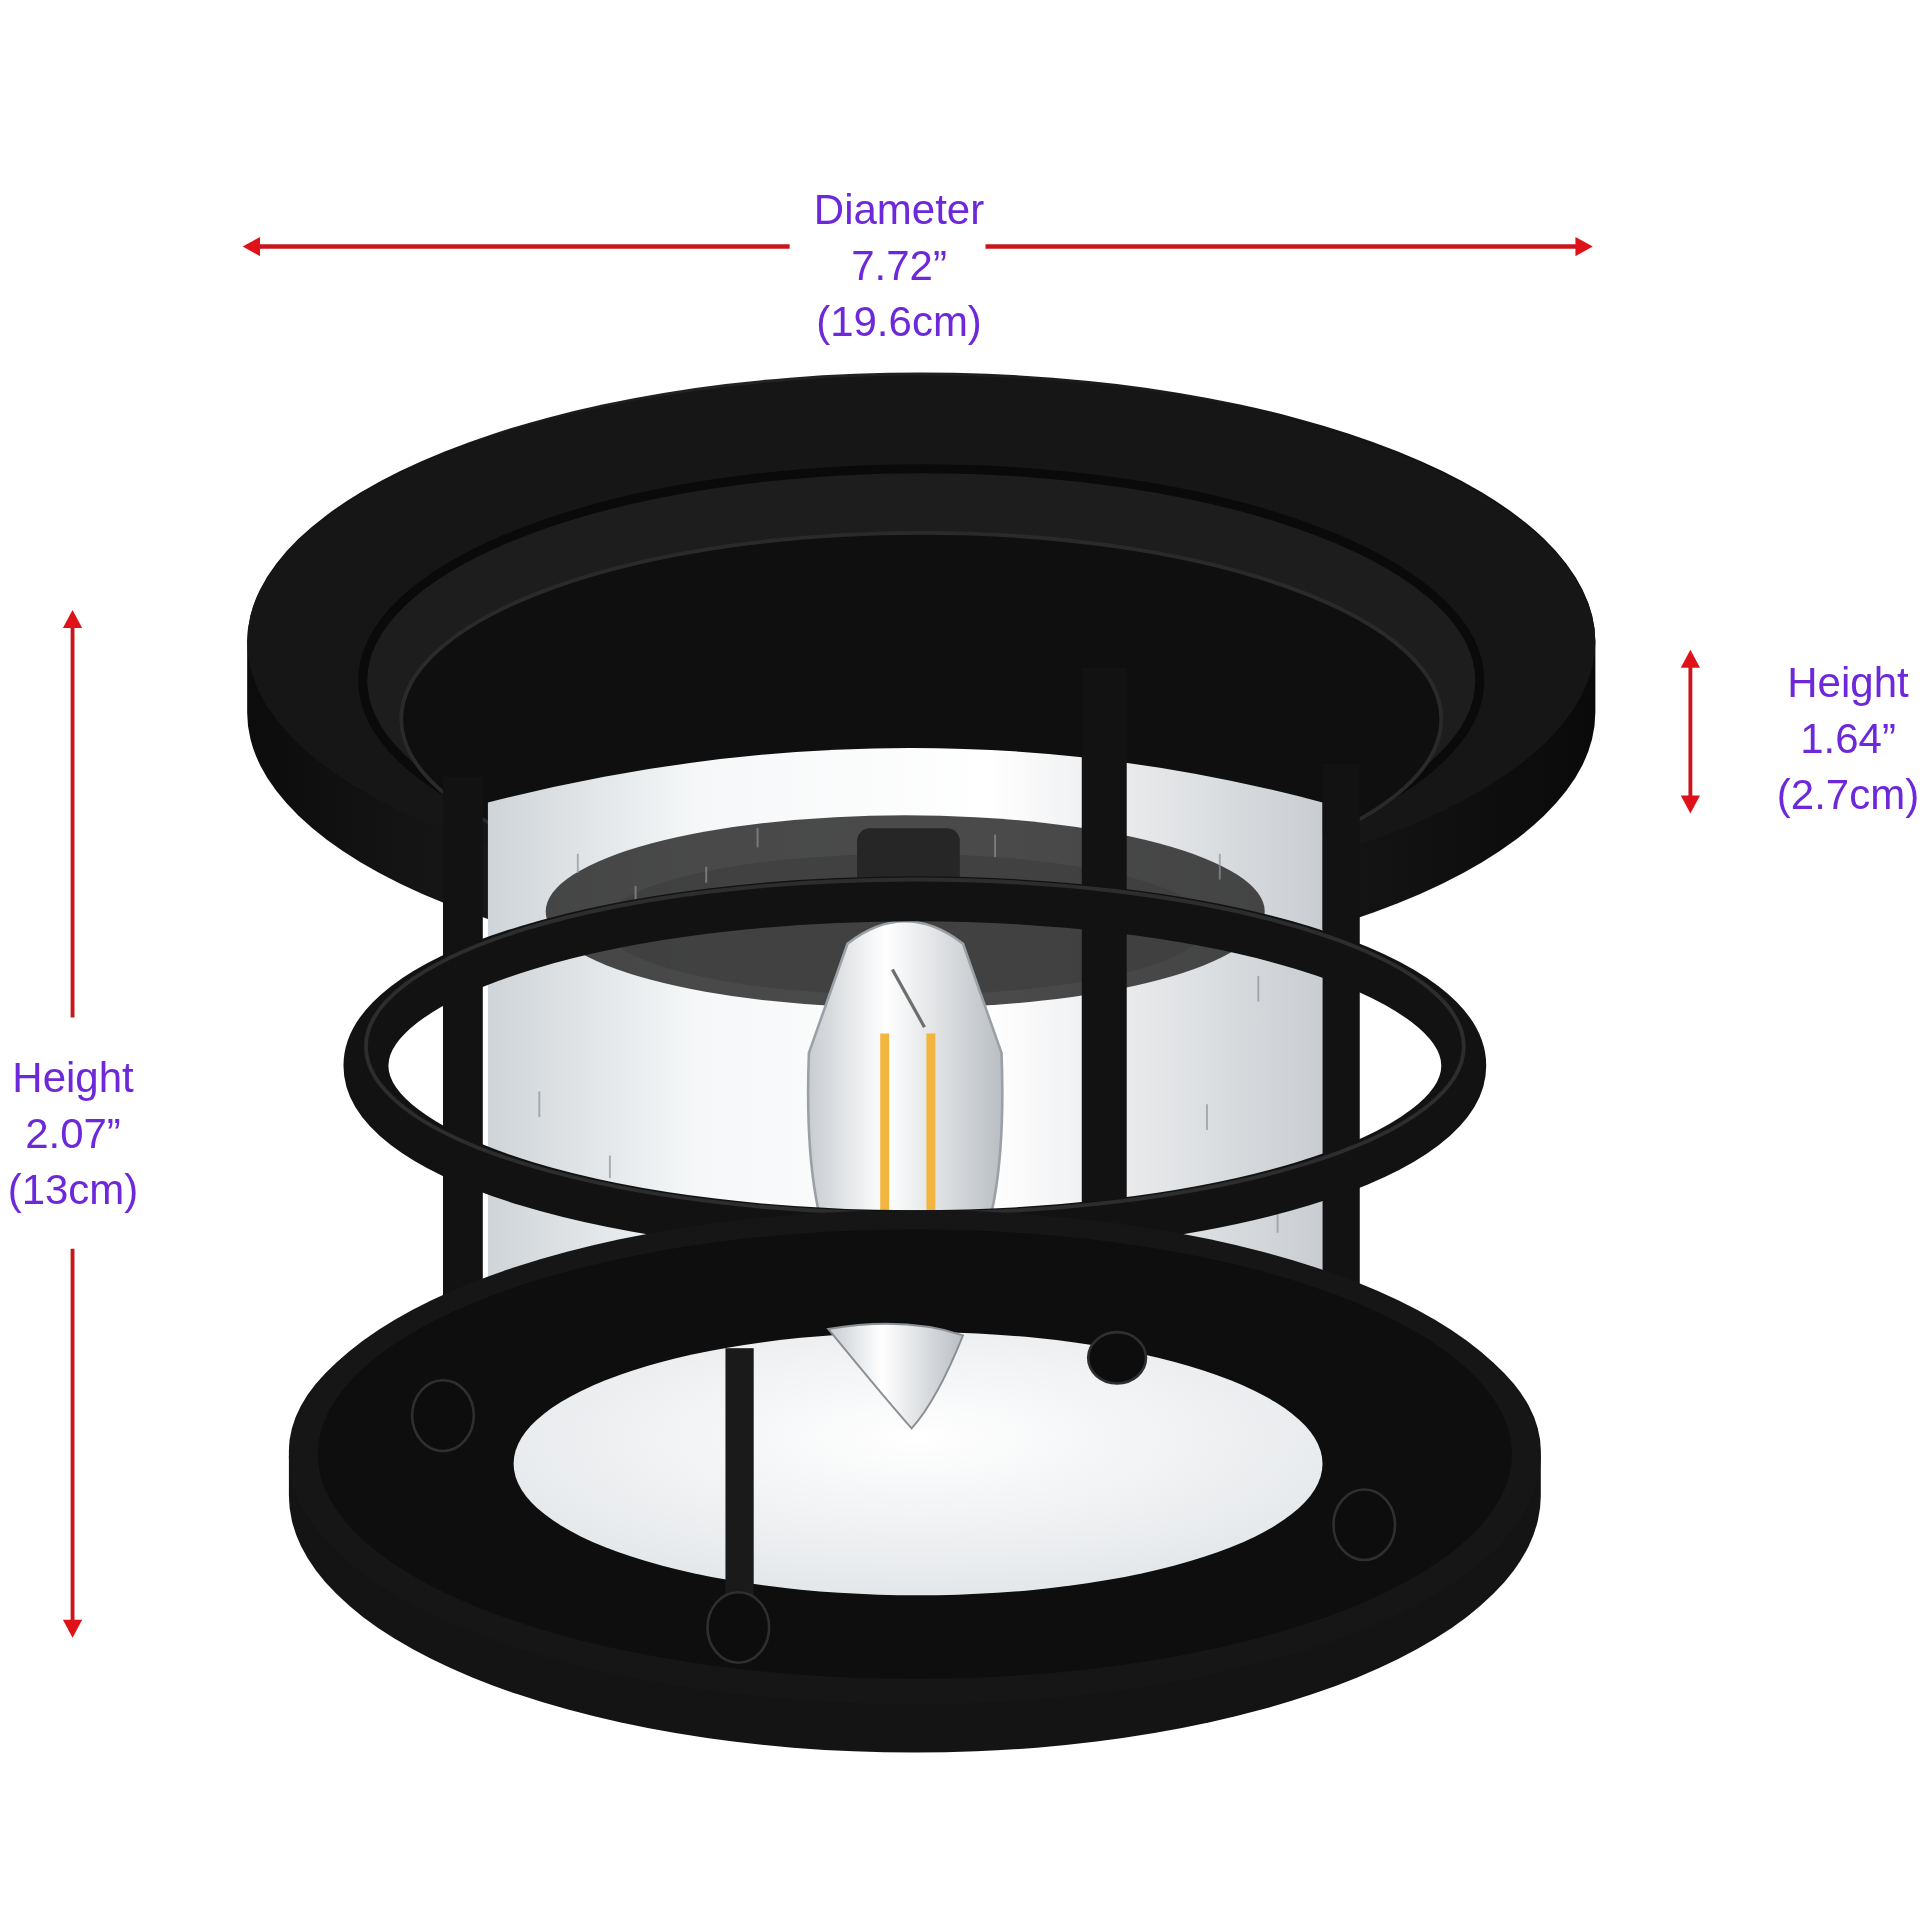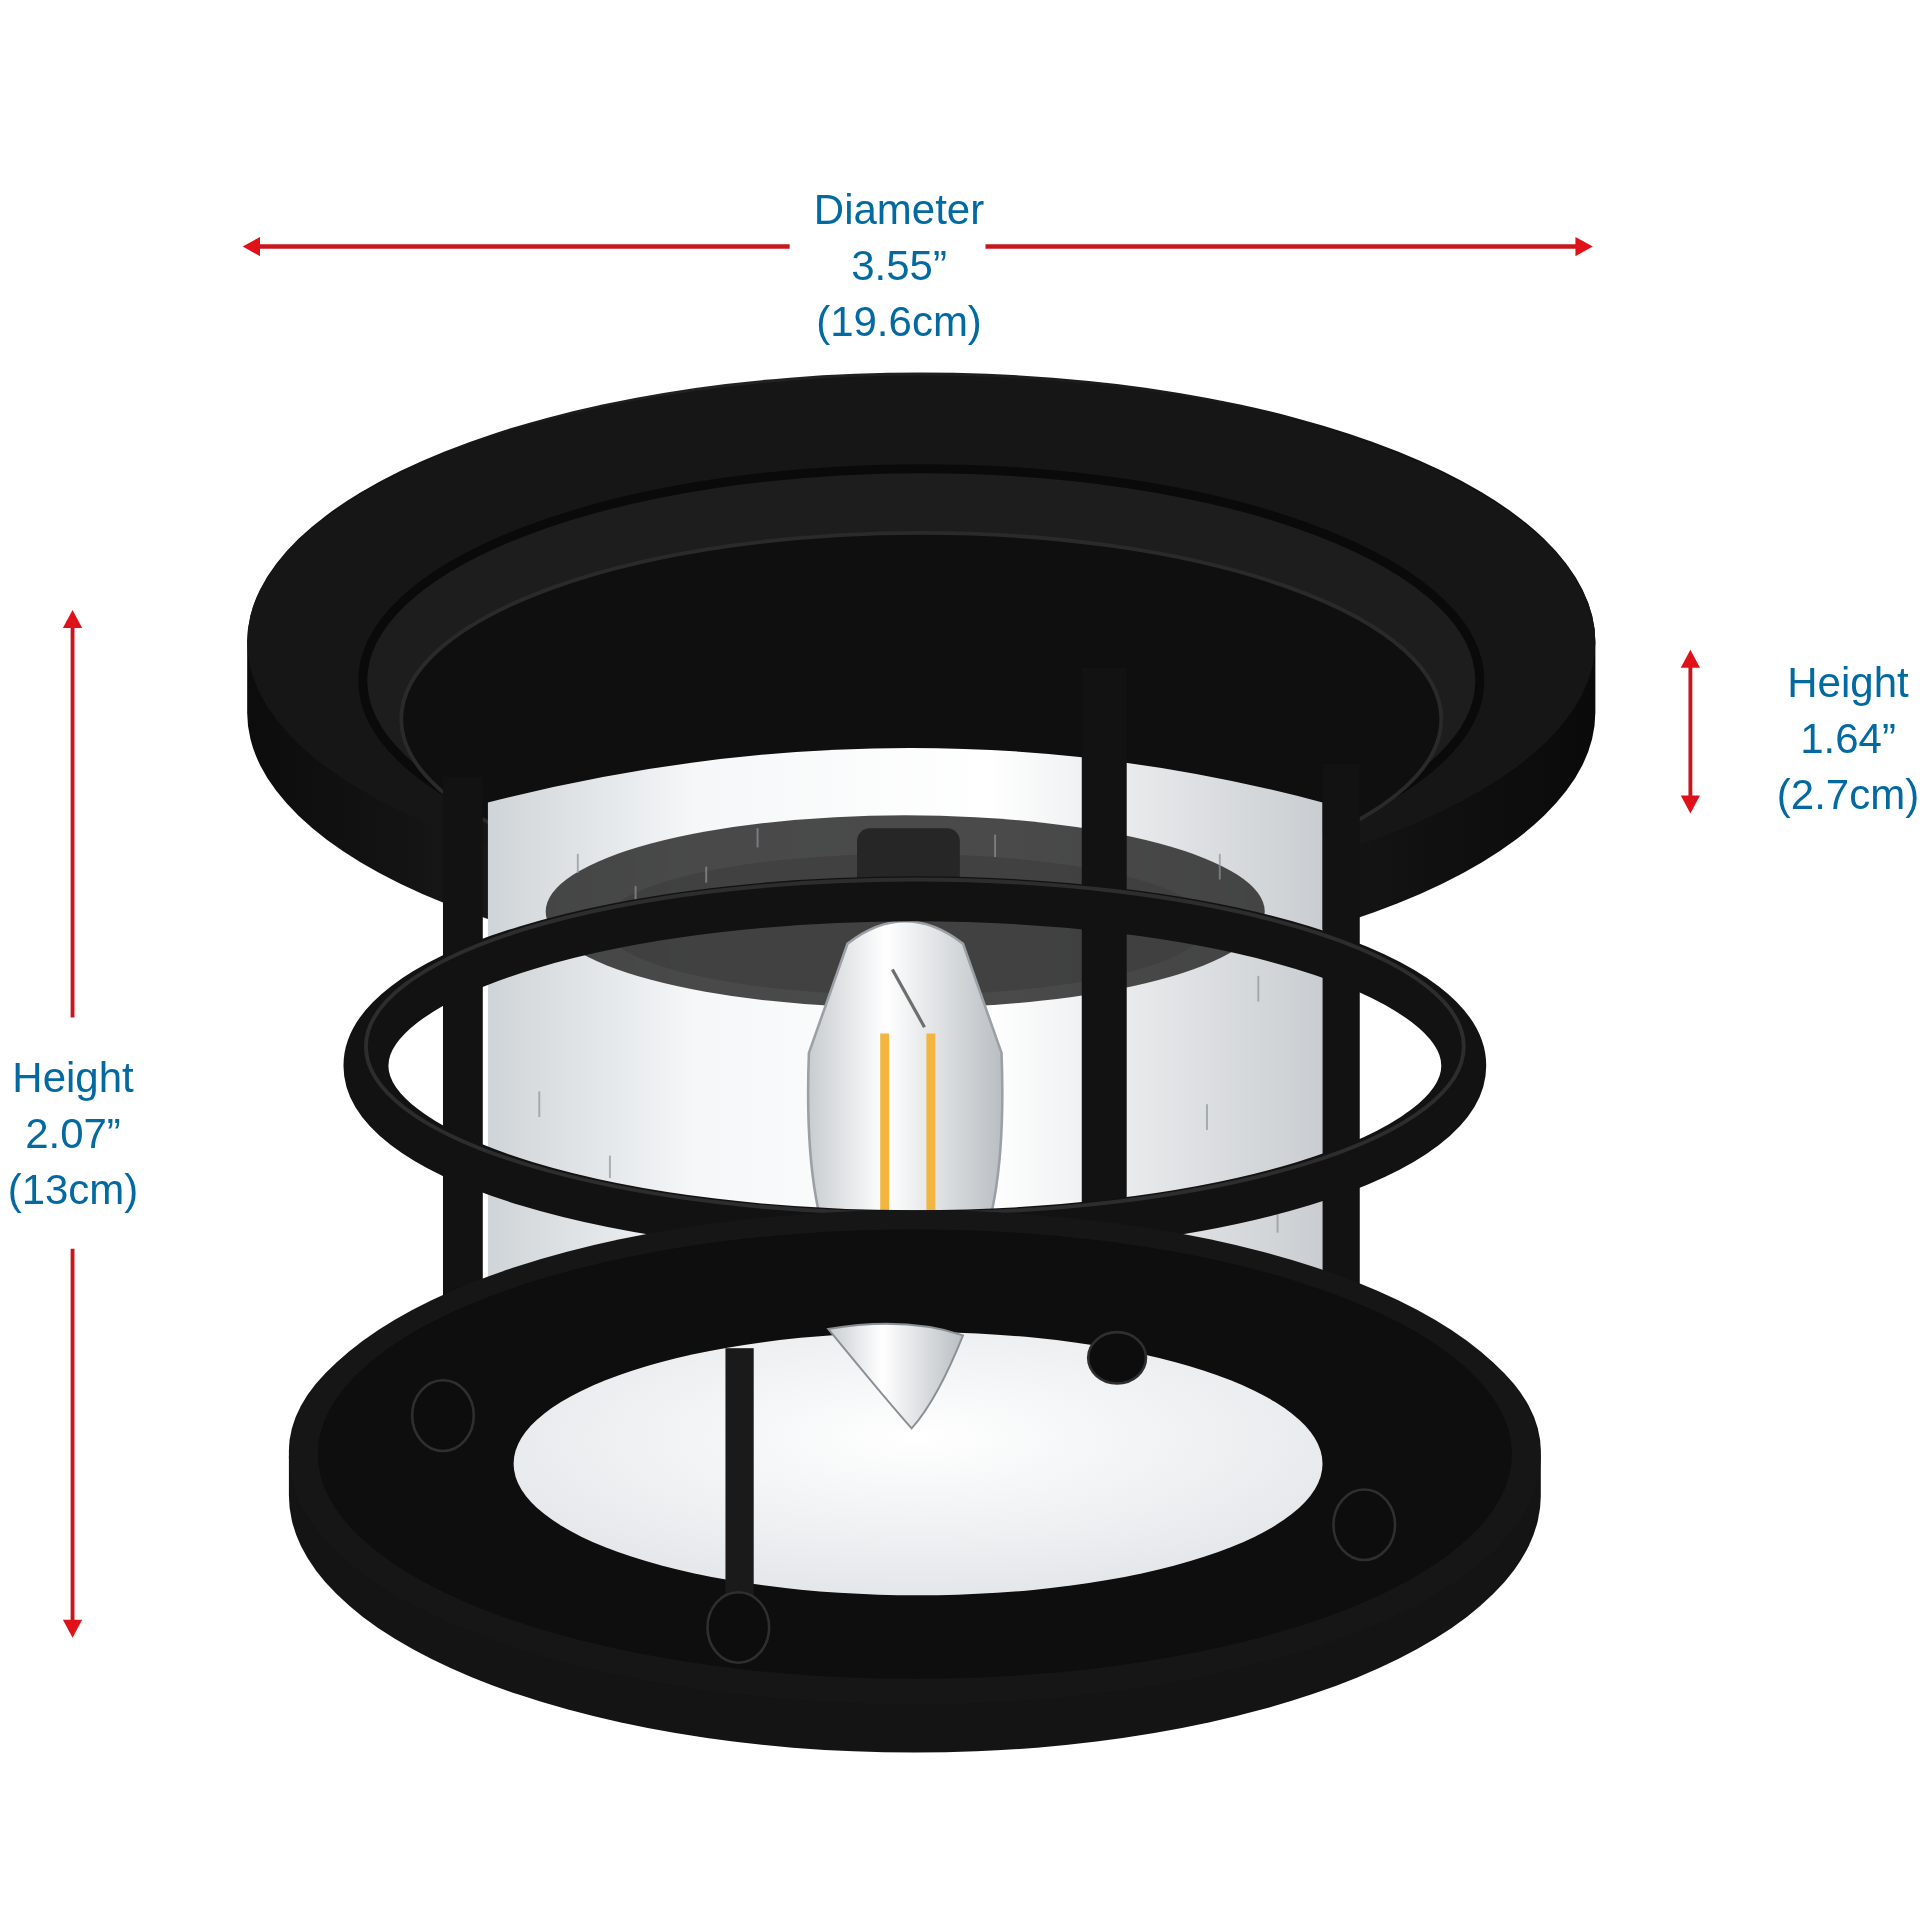--- a/index.html
+++ b/index.html
@@ -1,20 +1,20 @@
 <!DOCTYPE html>
 <html style="font-size:10.3px"><head>
 <meta charset="utf-8">
 <style>
   html, body { margin: 0; padding: 0; background: #ffffff; }
   #stage { position: relative; width: 1926px; height: 1926px; overflow: hidden; background: #ffffff; }
   .dim-label {
     position: absolute;
     font-family: "Liberation Sans", sans-serif;
-    color: #0369a1;
+    color: #6d28d9;
     text-align: center;
     line-height: 56px;
     font-size: 42px;
     transform: translateX(-50%);
     white-space: nowrap;
   }
   .dim-label span { display: block; }
   .arrow-svg { position: absolute; left: 0; top: 0; }
   #lamp-svg { position: absolute; left: 0; top: 0; }
 </style>
@@ -38,21 +38,21 @@
     <g fill="#e01219" stroke="#c8161c">
       <line x1="113" y1="975" x2="113" y2="1585" stroke-width="6"></line>
       <line x1="113" y1="1945" x2="113" y2="2525" stroke-width="6"></line>
       <polygon points="113,950 98,978 128,978" stroke="none"></polygon>
       <polygon points="113,2551 98,2523 128,2523" stroke="none"></polygon>
     </g>
   </svg>
 
   <div class="dim-label" style="left:899px; top:182px;">
     <span>Diameter</span>
-    <span>3.55”</span>
+    <span>7.72”</span>
     <span>(19.6cm)</span>
   </div>
 
   <div class="dim-label" style="left:1848px; top:655px;">
     <span>Height</span>
     <span>1.64”</span>
     <span>(2.7cm)</span>
   </div>
 
   <div class="dim-label" style="left:73px; top:1050px;">

